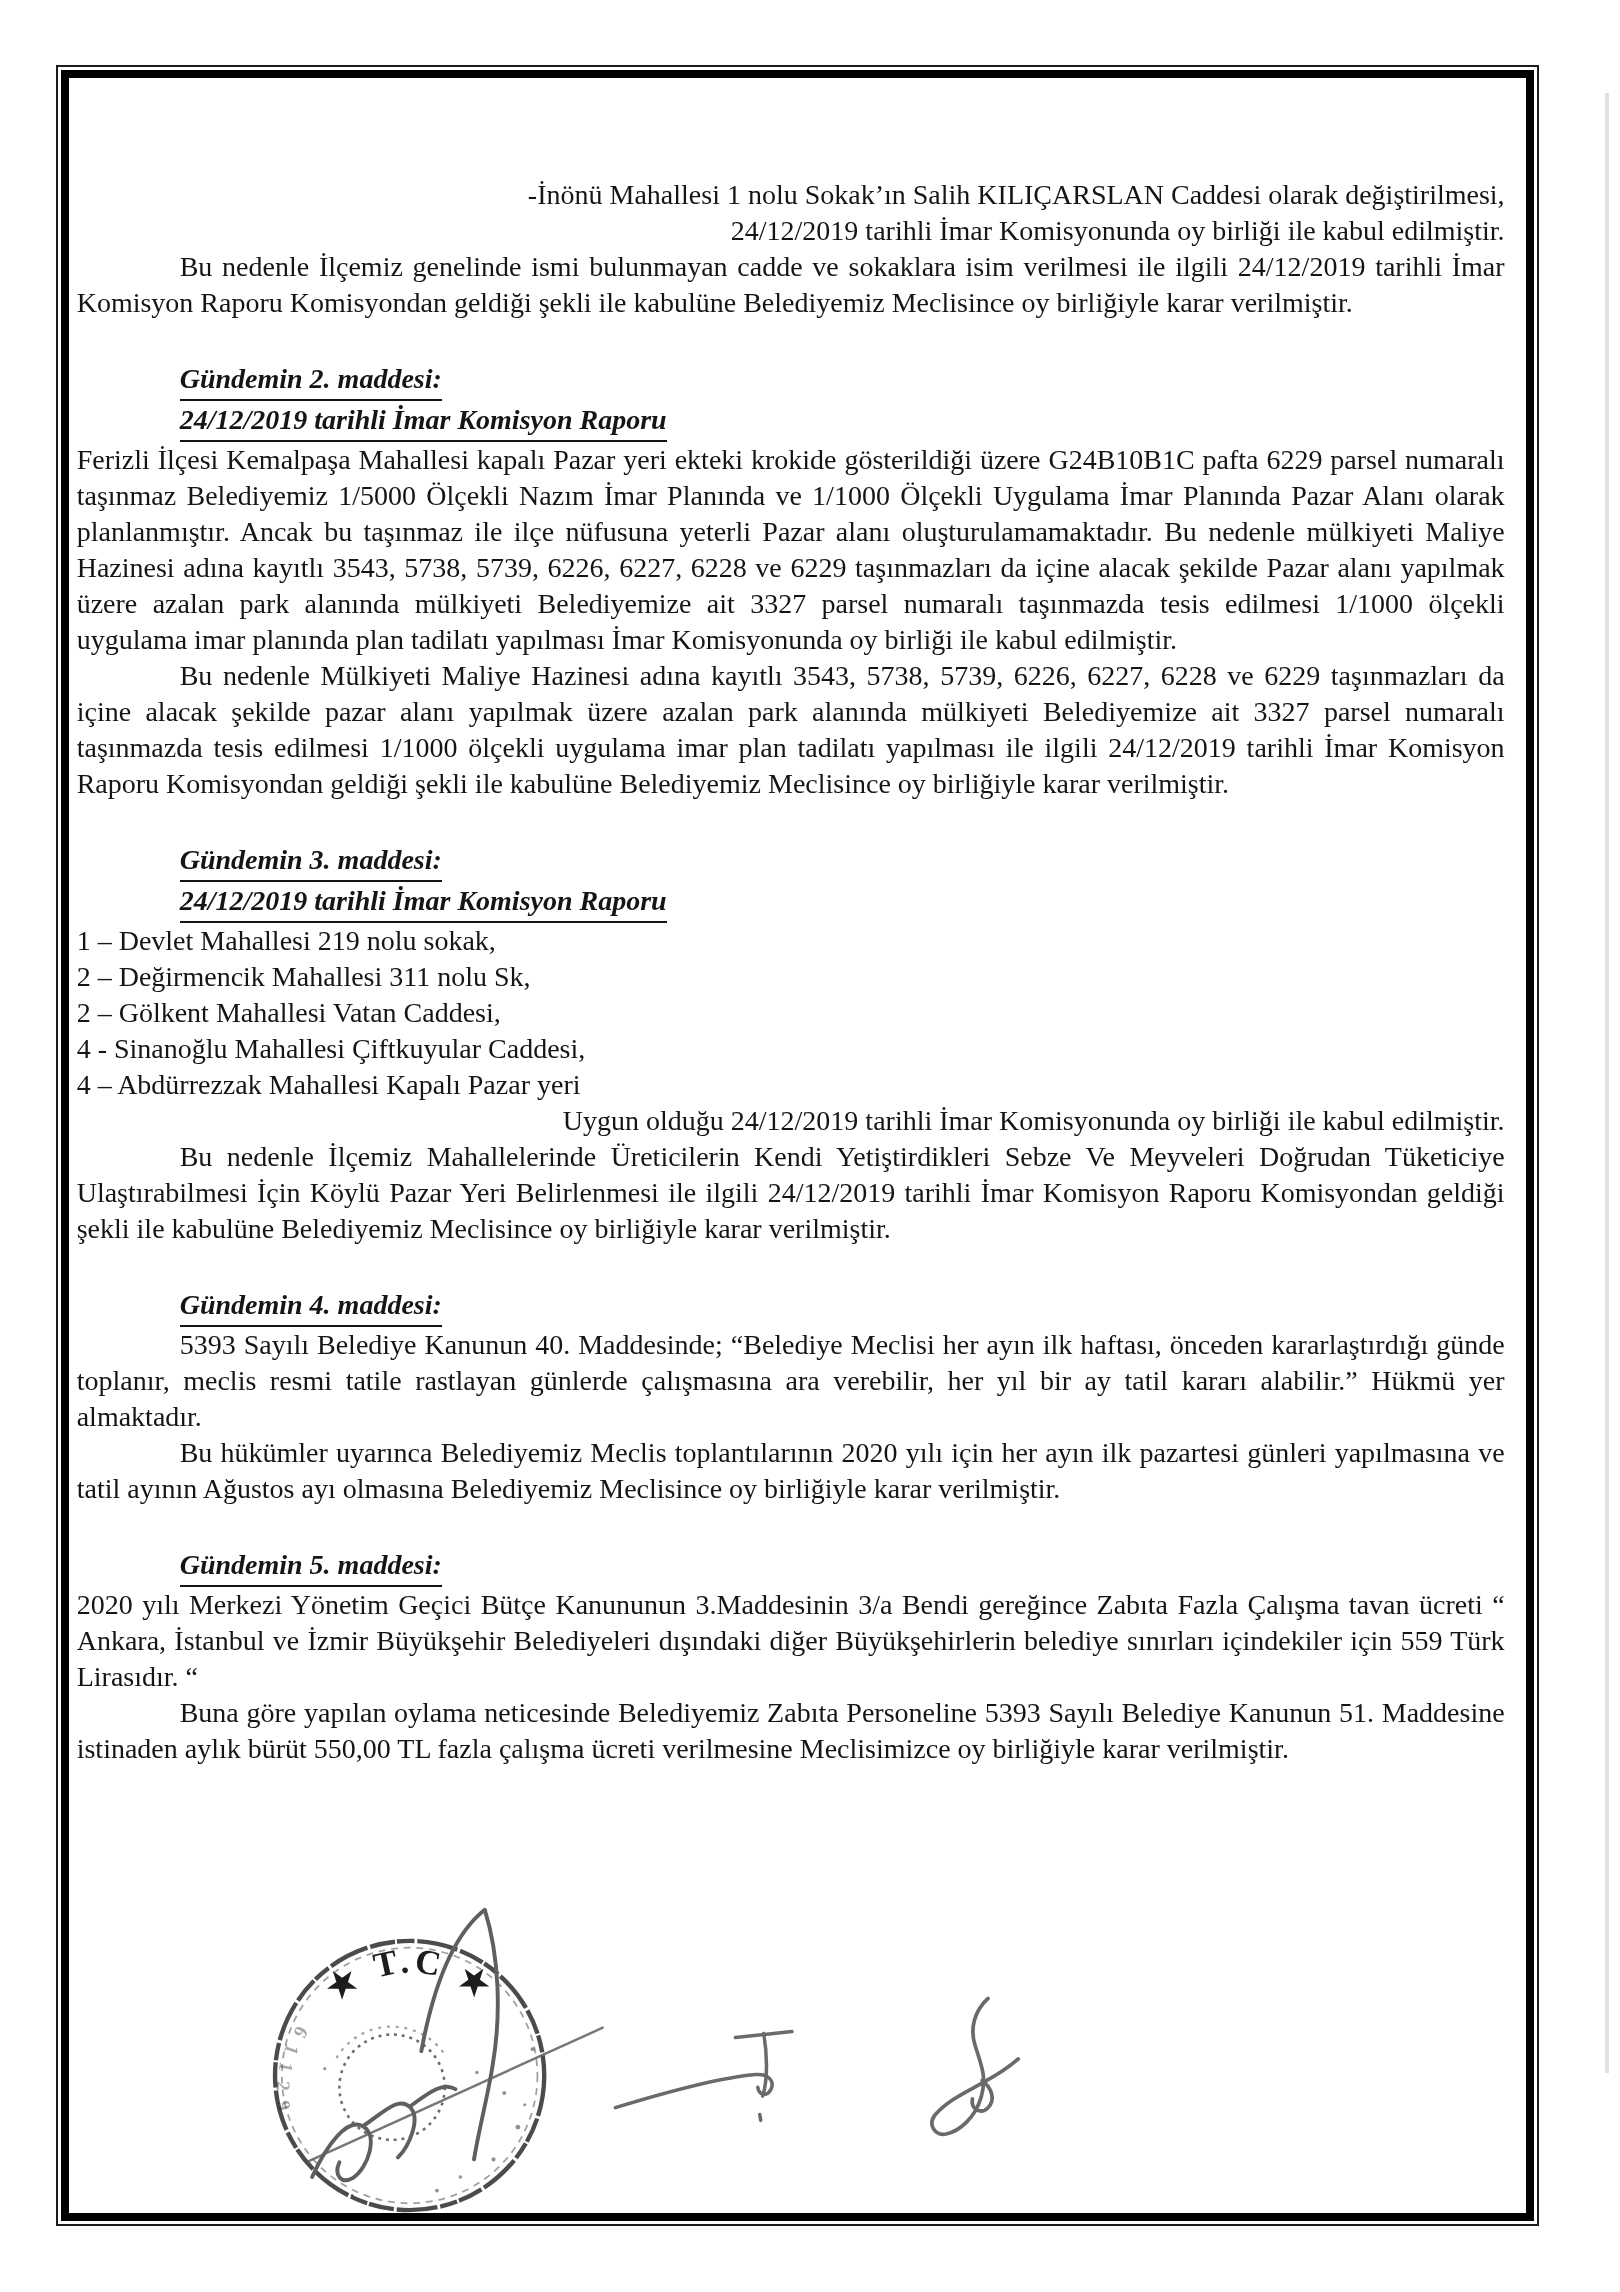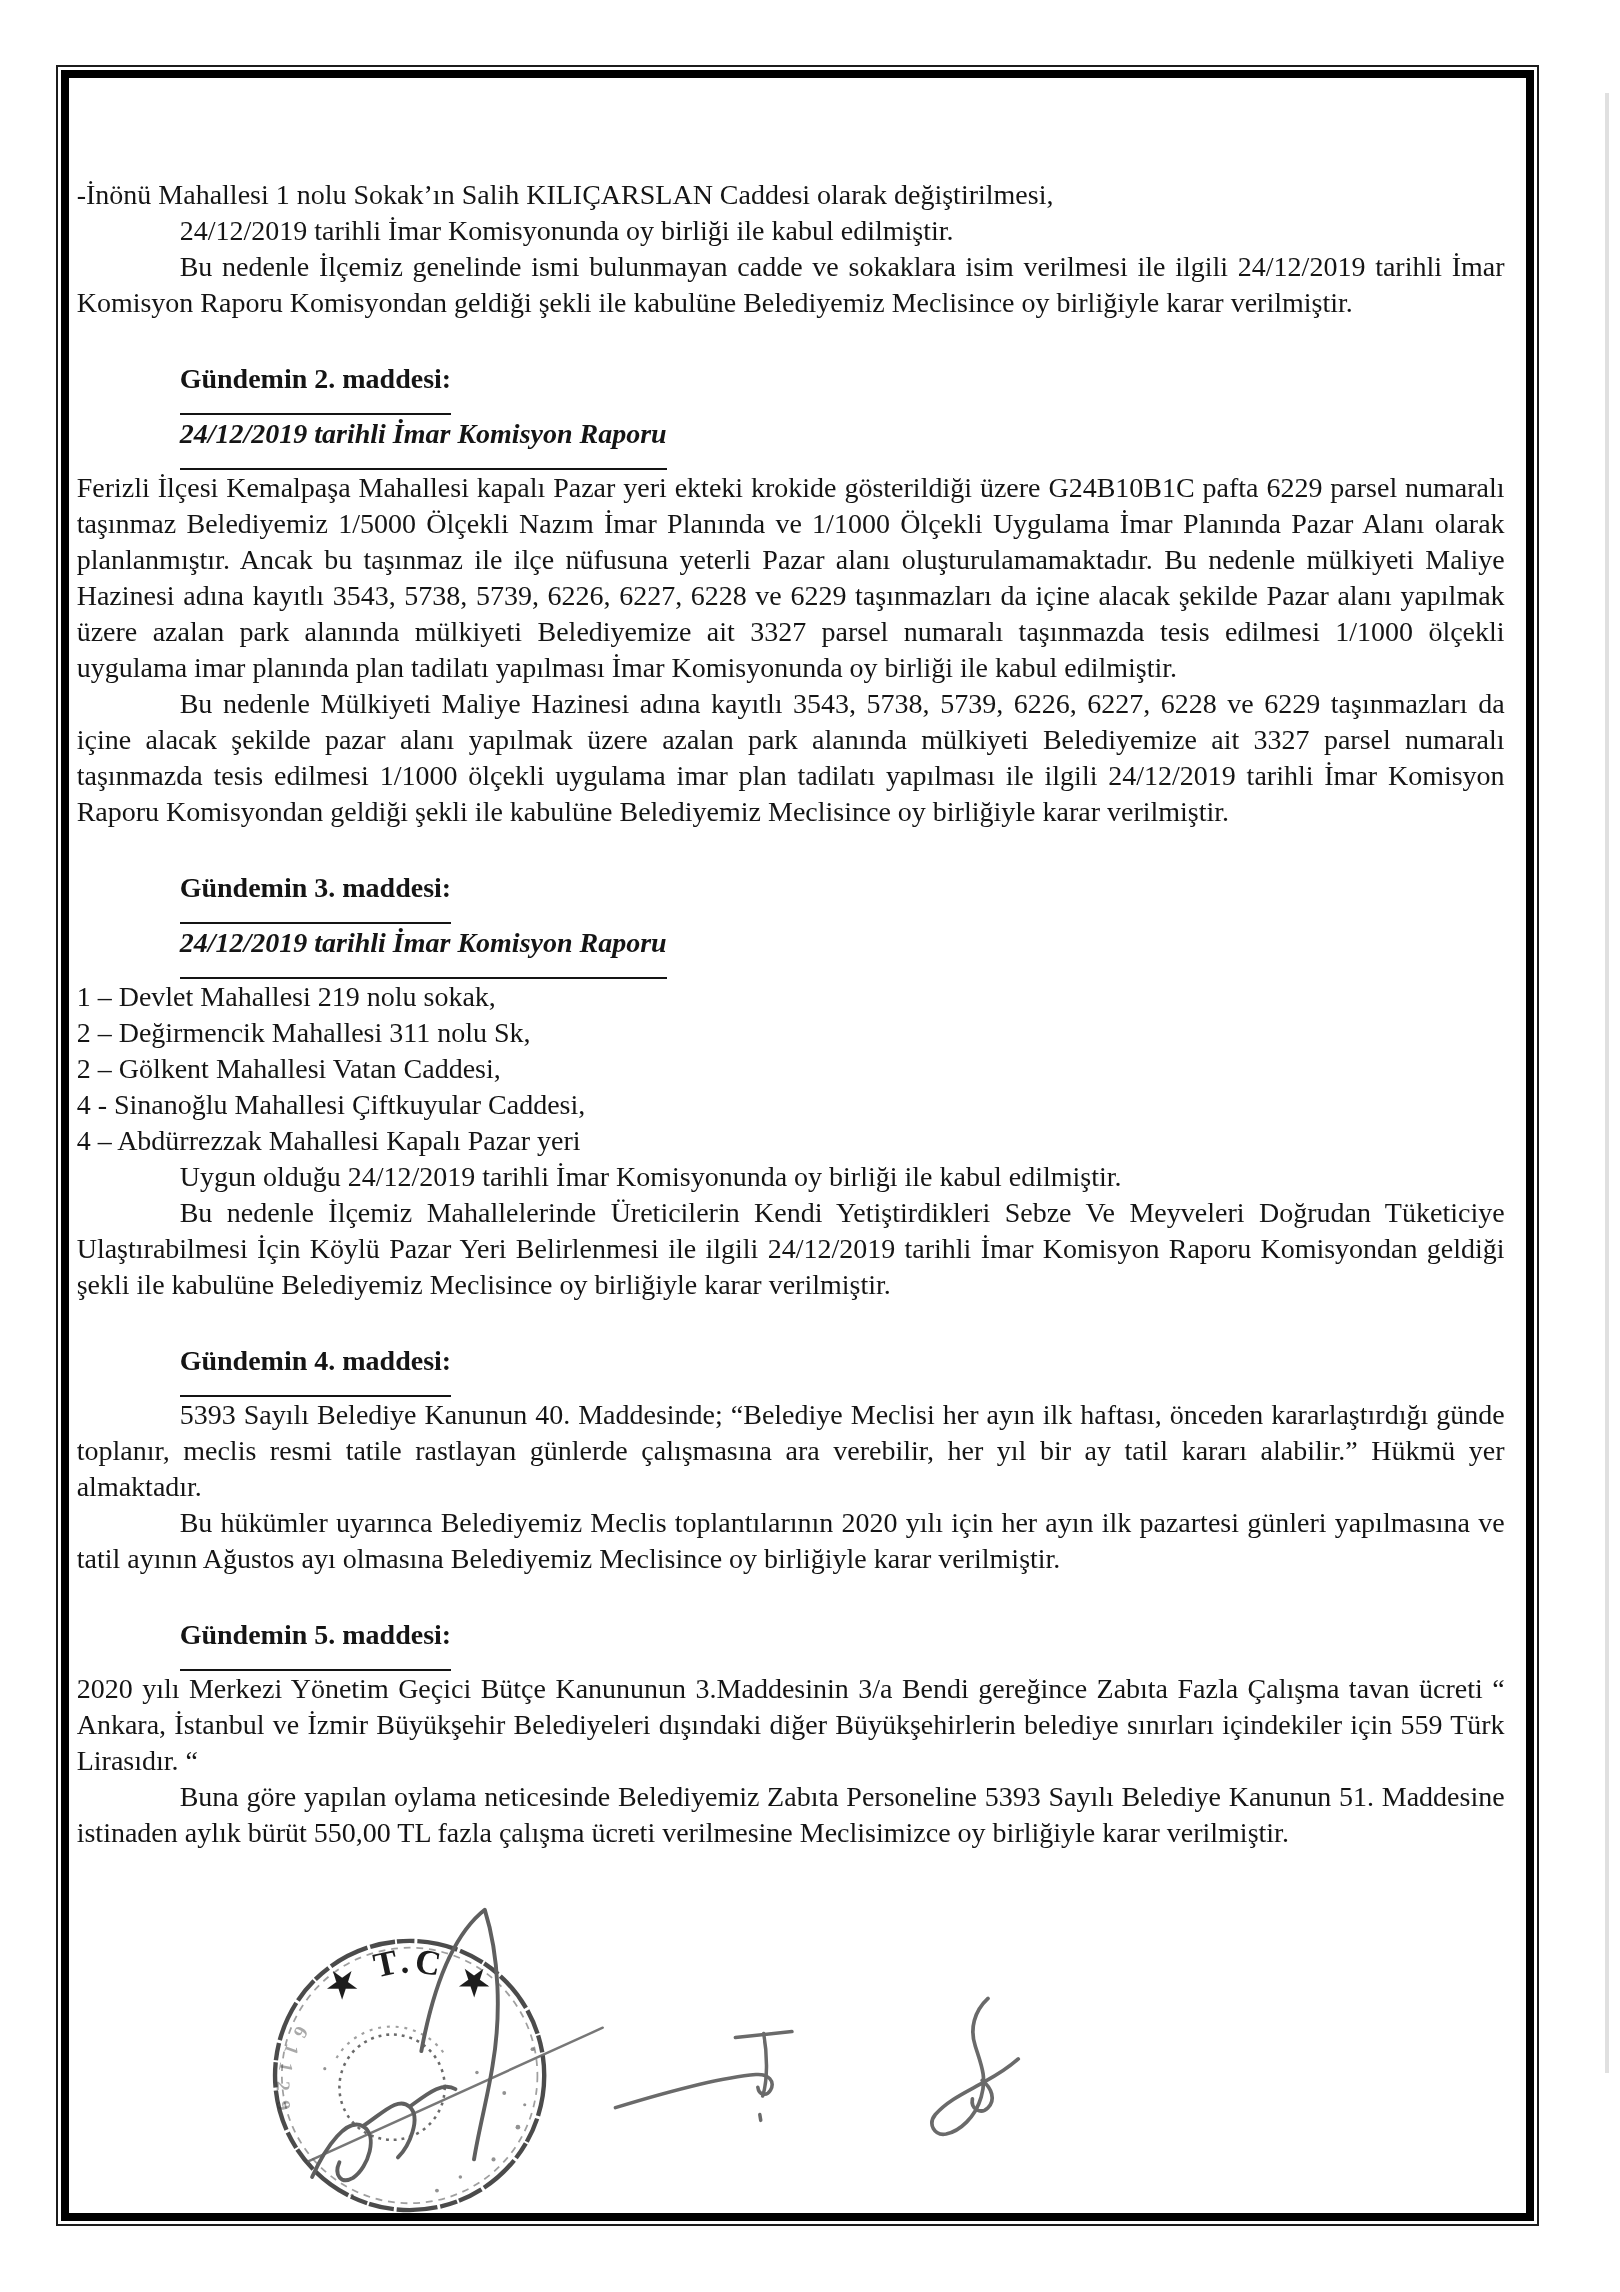--- a/index.html
+++ b/index.html
@@ -22,34 +22,35 @@
     left: 2.9px; top: 2.9px; right: 2.9px; bottom: 2.9px;
     border: 8.8px solid #000000;
   }
   .doc-content {
     position: absolute;
     inset: 0;
     padding: 99px 21.5px 0 7.8px;
     font-size: 28px;
     line-height: 36px;
   }
-  .para { text-align: left; }
+  .para { text-align: right; }
   .body-just { text-align: justify; }
   .indent { text-indent: 103px; }
   .indent-line { padding-left: 103px; }
   .heading {
     margin: 40px 0 0 103px;
     font-weight: 700;
   }
   .heading.cont { margin-top: 1px; }
   .heading.italic { font-style: italic; }
   .heading .u {
     display: inline-block;
     border-bottom: 2.9px solid #141414;
-    padding-bottom: 16px;
+    padding-bottom: 2px;
+    font-style: italic;
   }
   .it { }
   .list-line { text-align: left; }
   .scan-line {
     position: absolute;
     left: 1605px; top: 93px;
     width: 3.9px; height: 1980px;
     background: #c2c2c2;
     opacity: .5;
   }

